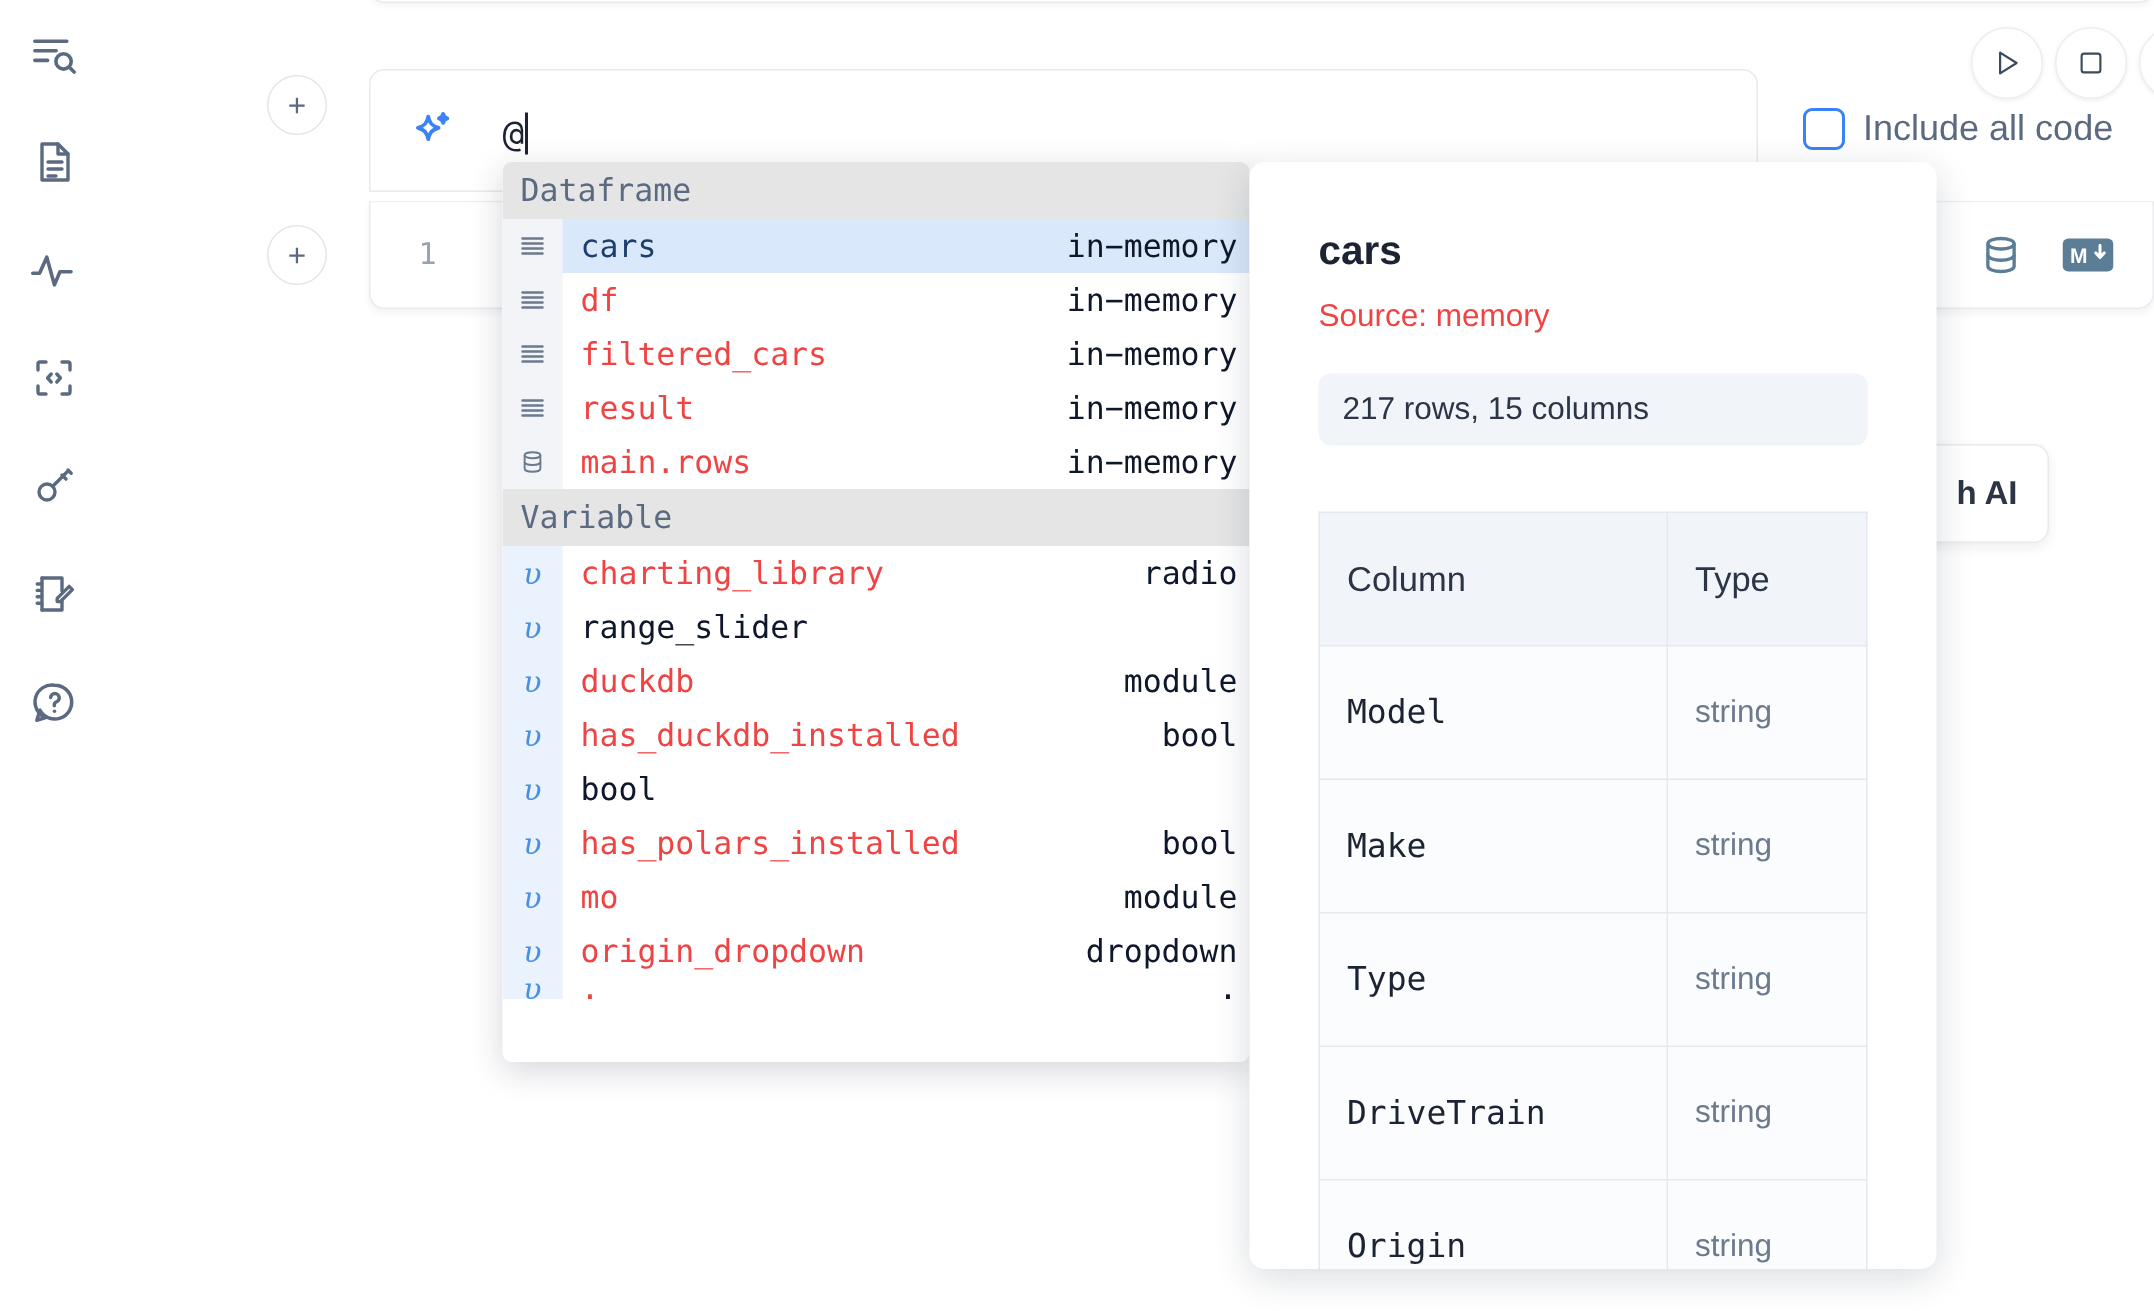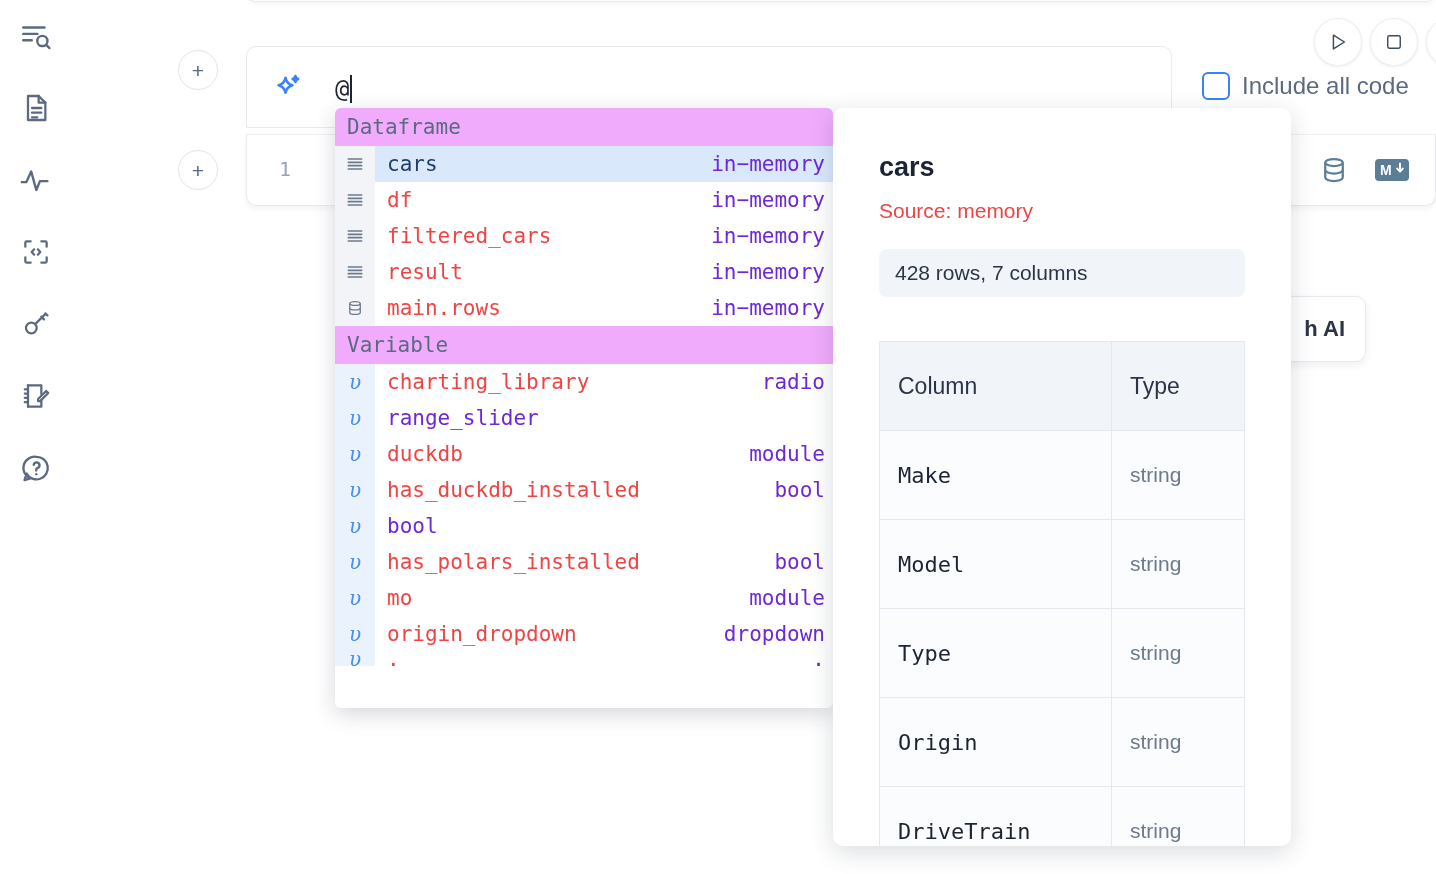--- a/index.html
+++ b/index.html
@@ -93,42 +93,42 @@
   }
 
   
   .ac {
     position: absolute; left: 335px; top: 108px; width: 498px; height: 600px;
     background: #fff; border-radius: 6px;
     box-shadow: 0 6px 22px rgba(25,35,60,.18);
     overflow: hidden;
   }
   .ac-section {
-    height: 38px; background: #f0abfc; display: flex; align-items: center;
+    height: 38px; background: #e5e5e5; display: flex; align-items: center;
     padding-left: 12px;
     font-family: "DejaVu Sans Mono", monospace; font-size: 21px; color: #5b6a80;
   }
   .ac-row {
     height: 36px; display: flex; align-items: center; background: #fff;
     font-family: "DejaVu Sans Mono", monospace; font-size: 21px;
   }
   .ac-gutter {
     width: 40px; height: 36px; flex: 0 0 40px;
     display: flex; align-items: center; justify-content: center;
     background: #f2f4f7; color: #6b7a8d;
   }
   .ac-row.var .ac-gutter { background: #eaf3fd; color: #4a90e2; font-family: "DejaVu Serif", serif; font-style: italic; font-size: 20px; }
   .ac-body {
     flex: 1; height: 36px; display: flex; align-items: center;
     justify-content: space-between; padding: 0 8px 0 12px;
   }
   .ac-row.sel .ac-body { background: #d9e8fb; }
   .ac-name { color: #ef4444; white-space: nowrap; }
   .ac-row.sel .ac-name { color: #1f3d6b; }
-  .ac-kind { color: #6d28d9; white-space: nowrap; }
+  .ac-kind { color: #0f172a; white-space: nowrap; }
   .ac-clip { height: 14px; overflow: hidden; }
 
   
   .preview {
     position: absolute; left: 833px; top: 108px; width: 458px; height: 738px;
     background: #fff; border-radius: 10px;
     box-shadow: 0 6px 24px rgba(25,35,60,.16);
     overflow: hidden; padding: 44px 46px 0 46px;
   }
   .pv-title { font-size: 27px; font-weight: 700; color: #1c2433; }
@@ -398,46 +398,46 @@
         <div class="ac-body">
           <span class="ac-name">.</span>
           <span class="ac-kind">.</span>
         </div>
       </div>
     </div>
 
   <div class="preview">
     <div class="pv-title">cars</div>
     <div class="pv-source">Source: memory</div>
-    <div class="pv-shape">428 rows, 7 columns</div>
+    <div class="pv-shape">217 rows, 15 columns</div>
     <table class="pv-table">
       <thead>
           <tr>
         <th>Column</th>
         <th>Type</th>
       </tr>
         </thead>
       <tbody id="pv-body">
           <tr>
+            <td class="col">Model</td>
+            <td class="typ">string</td>
+          </tr>
+          <tr>
             <td class="col">Make</td>
             <td class="typ">string</td>
           </tr>
           <tr>
-            <td class="col">Model</td>
-            <td class="typ">string</td>
-          </tr>
-          <tr>
             <td class="col">Type</td>
             <td class="typ">string</td>
           </tr>
           <tr>
-            <td class="col">Origin</td>
+            <td class="col">DriveTrain</td>
             <td class="typ">string</td>
           </tr>
           <tr>
-            <td class="col">DriveTrain</td>
+            <td class="col">Origin</td>
             <td class="typ">string</td>
           </tr>
         </tbody>
     </table>
   </div>
 
 </div>
 
 </body></html>

